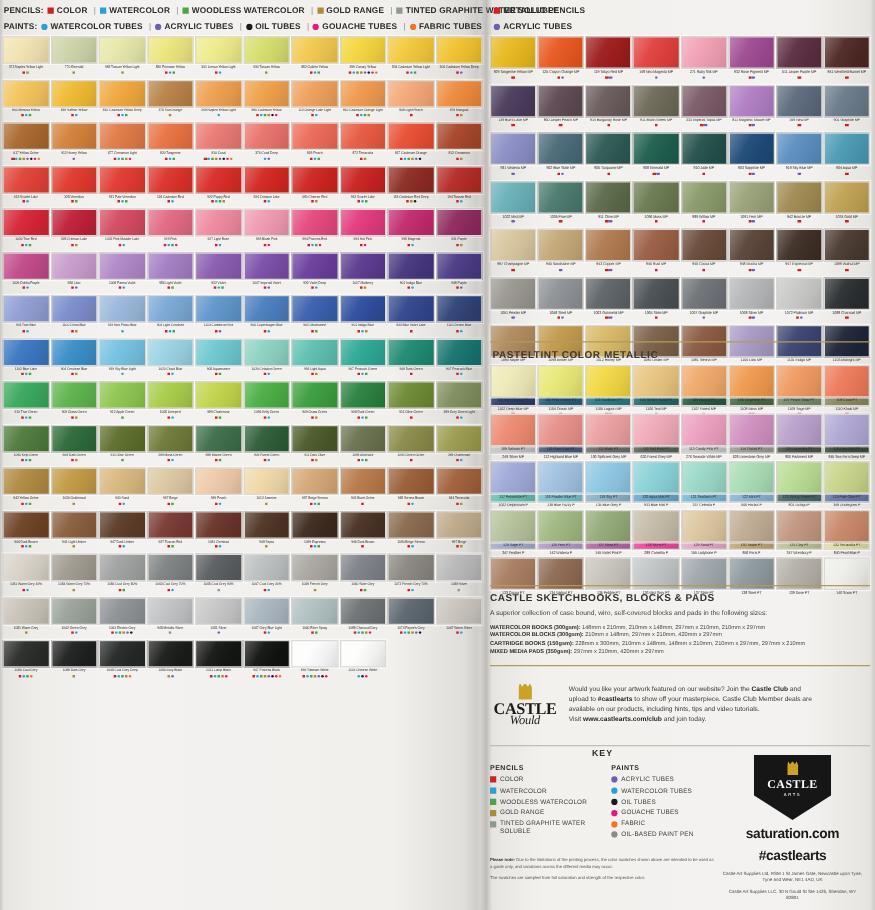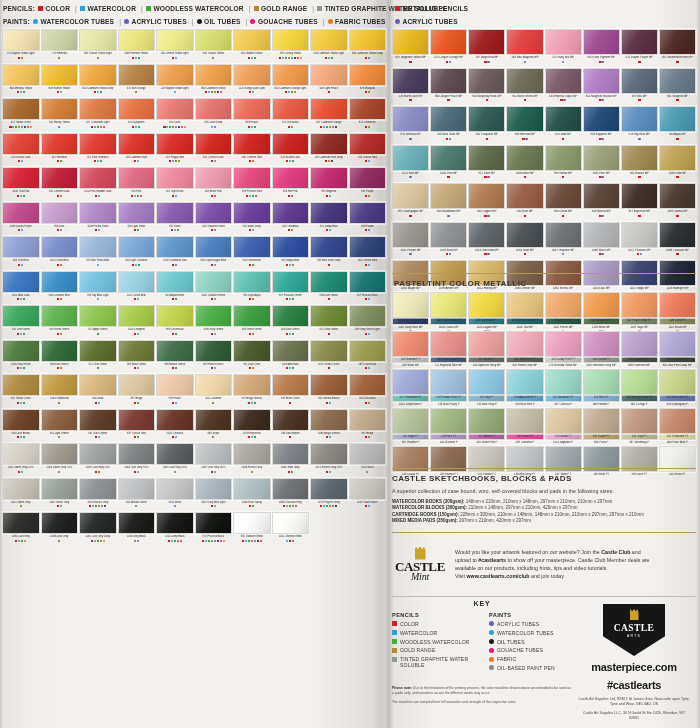--- a/index.html
+++ b/index.html
@@ -2294,21 +2294,21 @@
         <div class="spec"><b>CARTRIDGE BOOKS (150gsm):</b><span> 228mm x 300mm, 210mm x 148mm, 148mm x 210mm, 210mm x 297mm, 297mm x 210mm</span></div>
         <div class="spec"><b>MIXED MEDIA PADS (350gsm):</b><span> 297mm x 210mm, 420mm x 297mm</span></div>
       </div>
   </div>
 
   <div class="rule" style="left:392px; top:532px; width:304px;"></div>
   <div id="club">
     <div class="club-logo">
       <div class="crown"></div>
       <div class="nm">CASTLE</div>
-      <div class="sub">Mint</div>
+      <div class="sub">Would</div>
     </div>
     <div class="club-text">
       <div>
         <span>Would you like your artwork featured on our website? Join the </span><b>Castle Club</b><span> and</span>
       </div>
       <div>
         <span>upload to </span><b>#castlearts</b><span> to show off your masterpiece. Castle Club Member deals are</span>
       </div>
       <div>available on our products, including hints, tips and video tutorials.</div>
       <div>
@@ -2384,21 +2384,21 @@
     </p>
     <p>The swatches are sampled from full saturation and strength of the respective color.</p>
   </div>
 
   <div id="brand">
     <div class="brand-shield">
       <div class="crown2"></div>
       <div class="bn">CASTLE</div>
       <div class="ba">ARTS</div>
     </div>
-    <div class="url">masterpiece.com</div>
+    <div class="url">saturation.com</div>
     <div class="url">#castlearts</div>
     <div class="addr">
       <p>Castle Art Supplies Ltd, RSM 1 St James Gate, Newcastle upon Tyne, Tyne and Wear, NE1 4AD, UK</p>
       <p>Castle Art Supplies LLC, 30 N Gould St Ste 1426, Sheridan, WY 82801</p>
     </div>
   </div>
 
   <div id="spine"></div>
   <div id="edge-l"></div>
   <div id="edge-r"></div>

